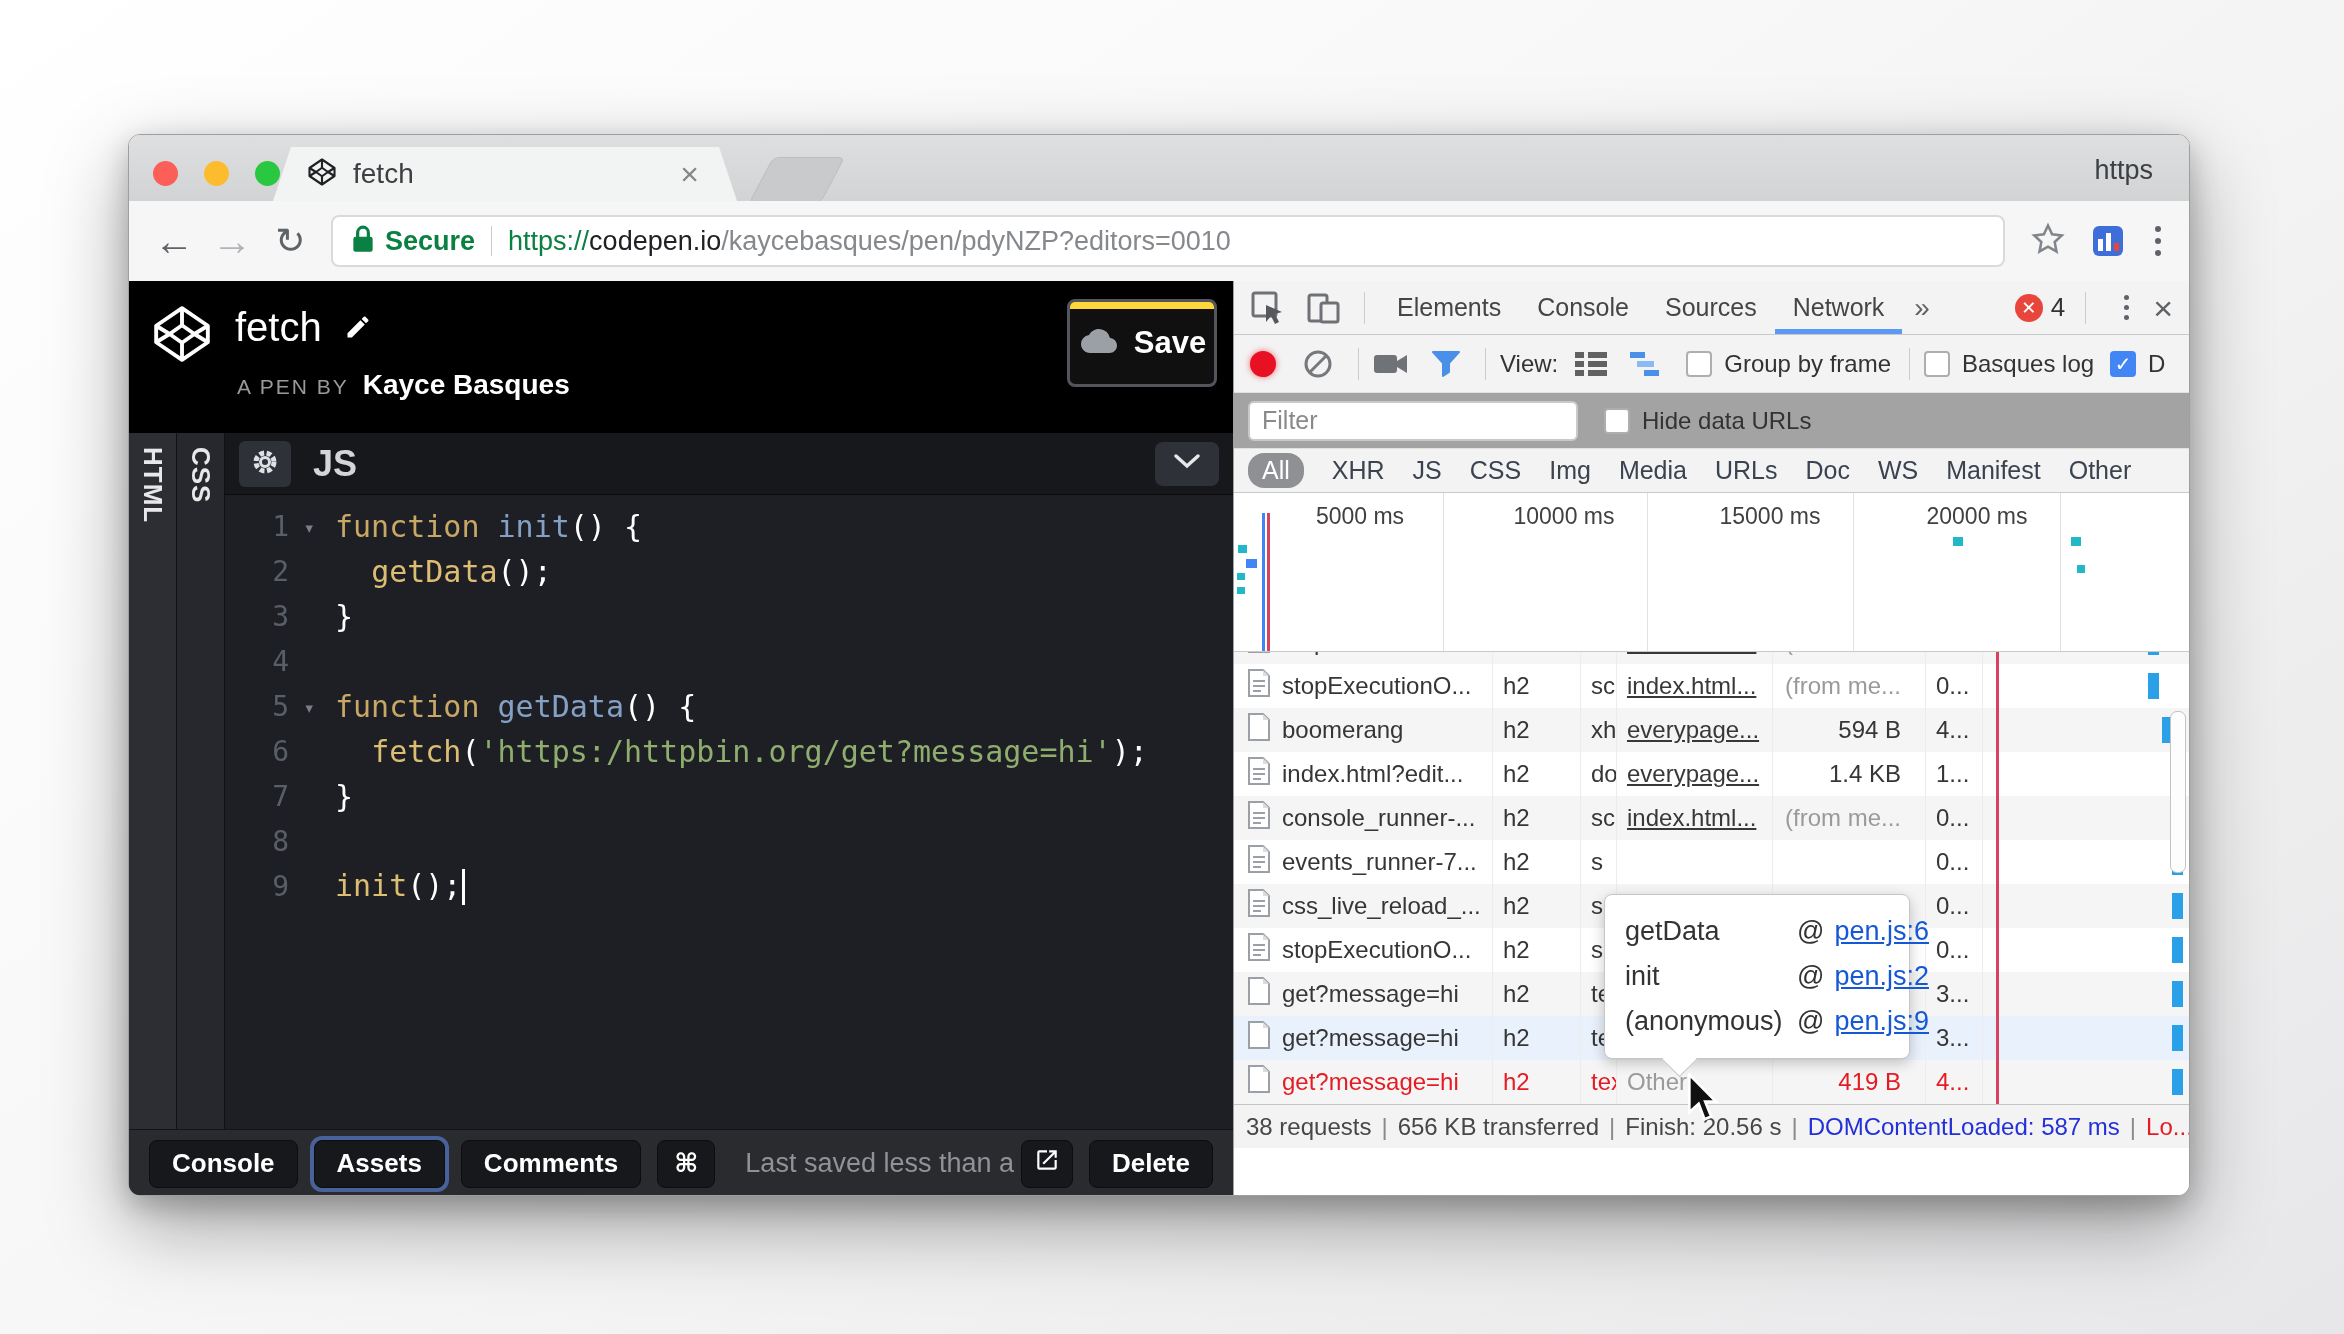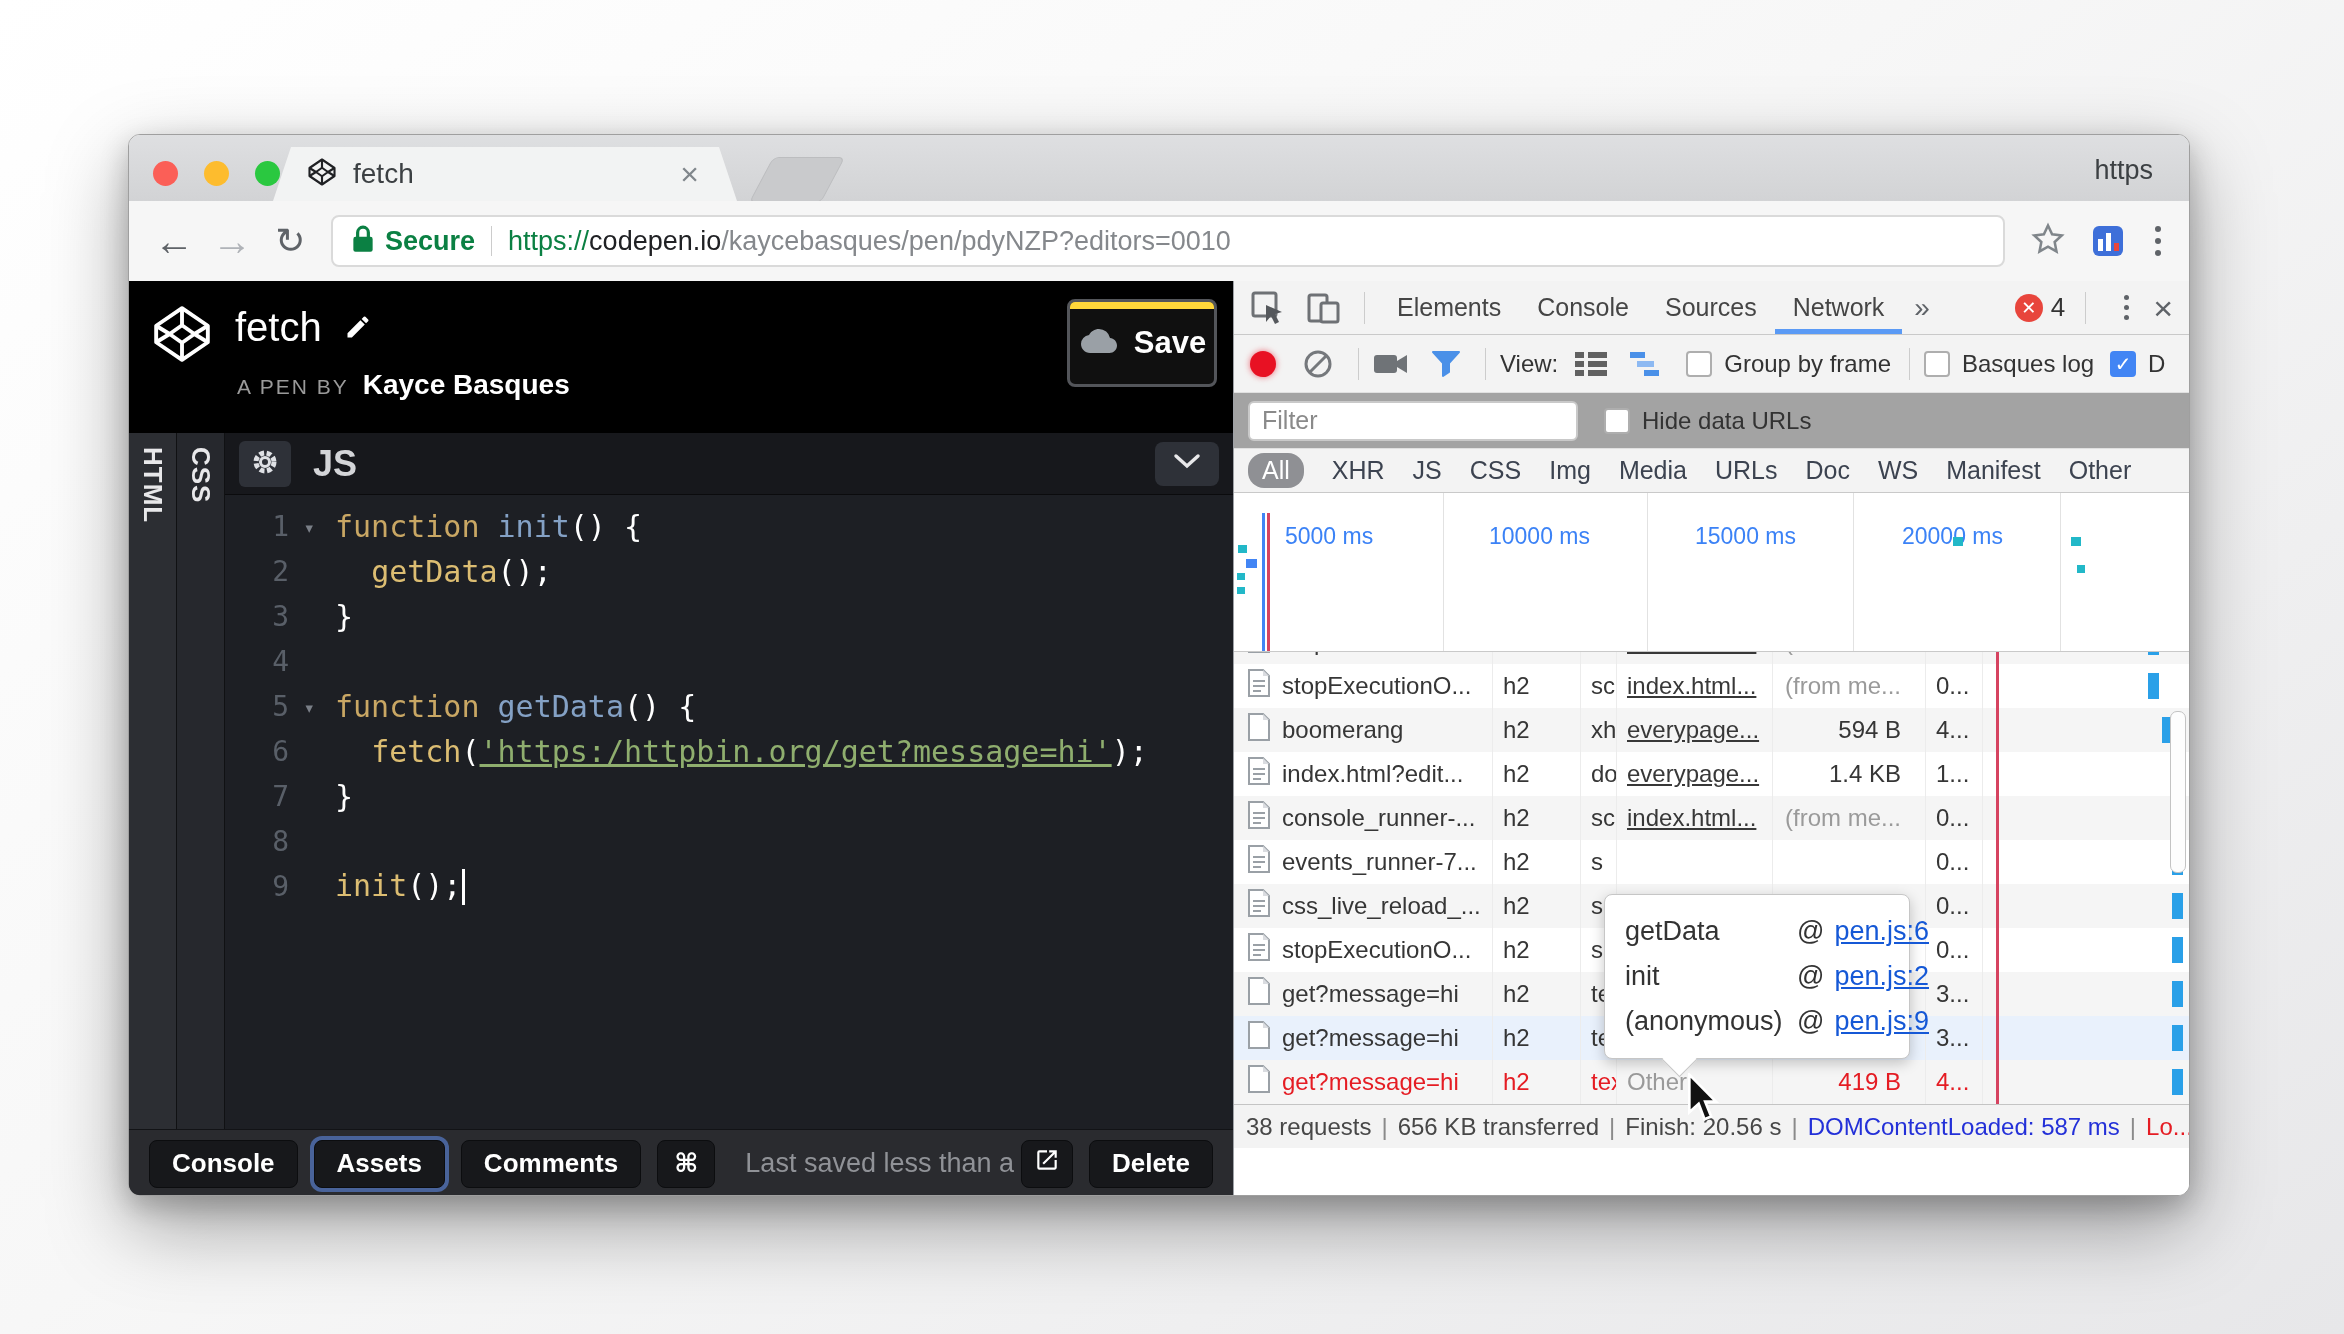--- a/index.html
+++ b/index.html
@@ -87,21 +87,21 @@
   .js-label{color:#d4d5d8;font-size:36px;font-weight:700;}
   .chev-btn{margin-left:auto;width:64px;height:44px;background:#2e3138;border-radius:8px;
             display:flex;align-items:center;justify-content:center;}
   .code{position:absolute;left:0;top:63px;width:100%;bottom:0;background:#1d1f24;padding-top:8px;}
   .codeline{display:flex;align-items:center;height:45px;
             font-family:"DejaVu Sans Mono",monospace;font-size:30px;white-space:pre;}
   .lnum{width:64px;text-align:right;color:#595f68;font-size:28px;flex:none;position:relative;}
   .fold{position:absolute;right:-26px;top:6px;font-size:19px;color:#7a7f87;}
   .ltext{margin-left:46px;}
   .c-kw{color:#c9a764;} .c-fn{color:#84a1c5;} .c-call{color:#dcbd72;}
-  .c-str{color:#8fae6e;text-decoration:underline;} .c-pl{color:#ffffff;}
+  .c-str{color:#8fae6e;} .c-pl{color:#ffffff;}
   .caret-bar{display:inline-block;width:3px;height:36px;background:#fff;vertical-align:middle;margin-left:1px;}
 
   
   .cp-footer{position:absolute;left:0;bottom:0;width:100%;height:68px;background:#2a2b2f;
              border-top:1px solid #121316;display:flex;align-items:center;padding:0 20px;box-sizing:border-box;}
   .cp-btn{background:#17181b;border:1px solid #0c0d0f;color:#fff;font-size:26px;font-weight:600;
           border-radius:8px;height:46px;display:flex;align-items:center;padding:0 22px;margin-right:16px;flex:none;}
   .cp-btn.focused{box-shadow:0 0 0 4px rgba(98,145,242,.55);}
   .cp-btn.square{padding:0 16px;}
   .cp-saved{color:#909297;font-size:27px;margin-left:14px;white-space:nowrap;overflow:hidden;flex:1;}
@@ -142,21 +142,21 @@
   .filter-input{width:330px;height:40px;border:2px solid #c9c9c9;border-radius:6px;font-size:25px;
                 padding:0 12px;color:#333;font-family:inherit;background:#fff;box-sizing:border-box;}
   .filter-input::placeholder{color:#8a8a8a;}
   .dt-typerow{height:44px;background:#f3f3f3;border-bottom:1px solid #c9c9c9;display:flex;
               align-items:center;padding:0 14px;box-sizing:border-box;gap:28px;}
   .pill{font-size:25px;color:#3c4350;}
   .pill.active{background:#8f9094;color:#fff;border-radius:16px;padding:3px 14px;}
 
   .dt-timeline{position:relative;height:158px;background:#fff;border-bottom:1px solid #c9c9c9;overflow:hidden;}
   .grid-v{position:absolute;top:0;bottom:0;width:1px;background:#e2e2e2;}
-  .tl-label{position:absolute;top:10px;font-size:23px;color:#3b82f6;width:150px;text-align:left;margin-top:20px;}
+  .tl-label{position:absolute;top:10px;font-size:23px;color:#404040;width:150px;text-align:center;}
   .tl-mark{position:absolute;}
   .tl-line{position:absolute;top:20px;bottom:0;width:3px;}
 
   .dt-thead{height:50px;background:#f3f3f3;border-bottom:1px solid #c4c4c4;display:grid;
             grid-template-columns:259px 88px 36px 156px 153px 57px auto;align-items:center;position:relative;}
   .th{font-size:24px;color:#333;padding-left:10px;border-right:1px solid #d8d8d8;height:100%;
       display:flex;align-items:center;box-sizing:border-box;overflow:hidden;white-space:nowrap;}
   .th:last-child{border-right:none;}
   .sort-arrow{position:absolute;right:44px;top:12px;font-size:22px;color:#6e6e6e;}
 

